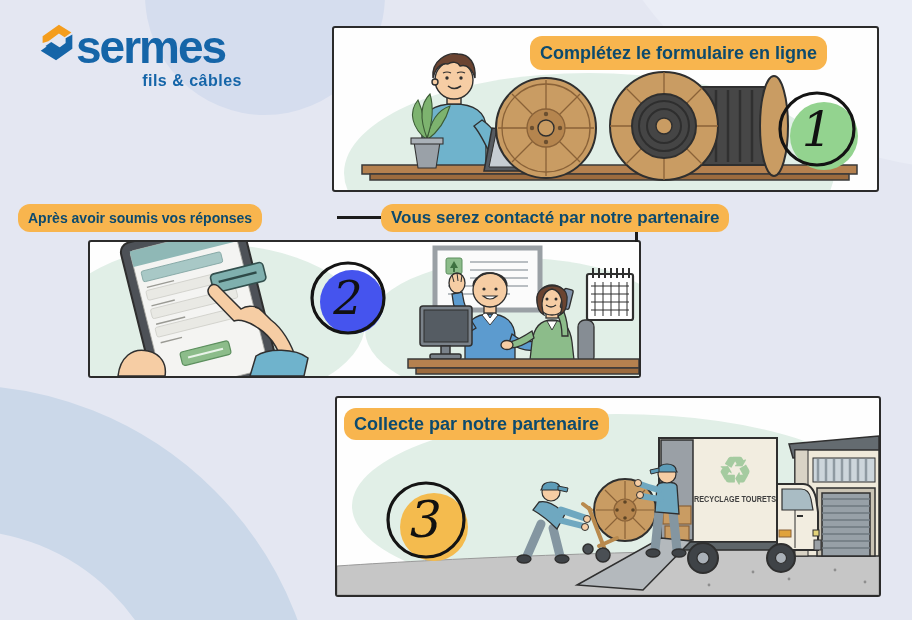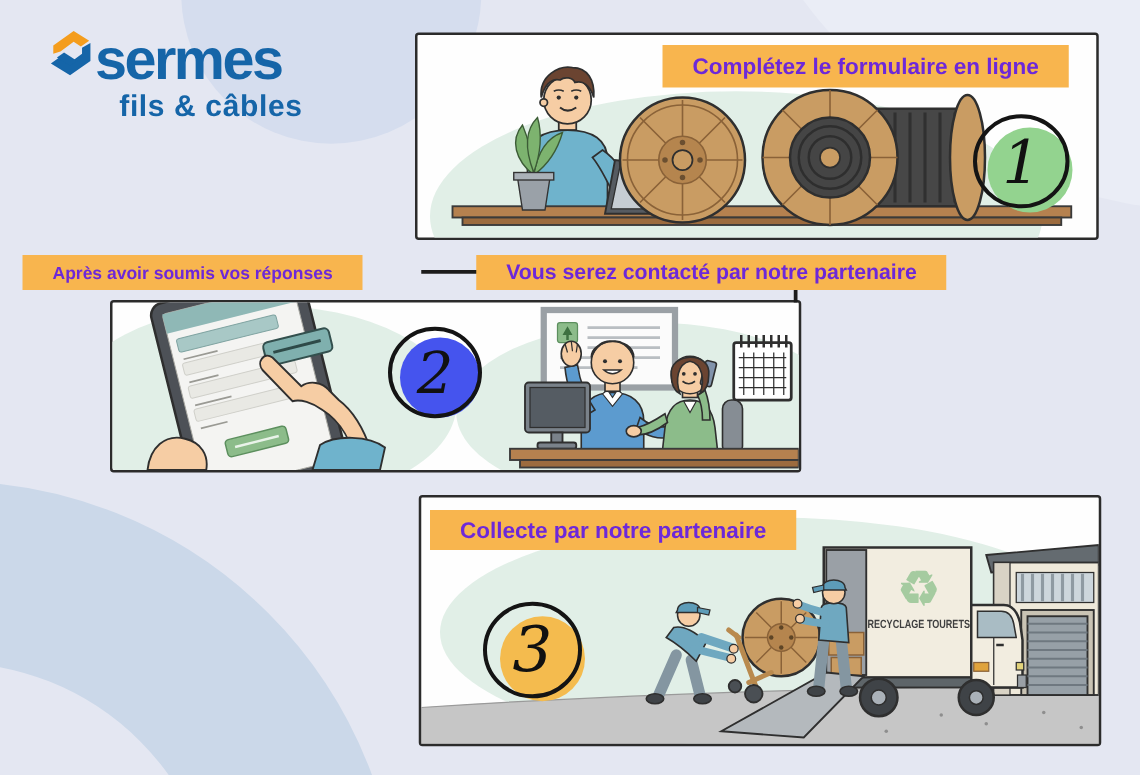--- a/index.html
+++ b/index.html
@@ -7,29 +7,29 @@
           background:#e4e7f2;font-family:"Liberation Sans",sans-serif;}
   .decor{position:absolute;border-radius:50%;}
   .decor-top-circle{left:145px;top:-125px;width:240px;height:240px;background:#d5ddee;}
   .decor-topright-circle{left:560px;top:-670px;width:840px;height:840px;background:#eaedf6;}
   .decor-ring{left:-400px;top:385px;width:430px;height:430px;background:transparent;
               border:145px solid #cbd8e9;}
   .logo{position:absolute;left:34px;top:22px;width:260px;}
   .logo-name{position:absolute;left:42px;top:2px;font-size:46px;font-weight:bold;
              color:#1565a8;letter-spacing:-2px;line-height:1;}
   .logo-tagline{position:absolute;left:42px;top:50px;width:166px;text-align:right;
-                font-size:24px;font-weight:bold;color:#1565a8;letter-spacing:0.5px;}
+                font-size:16px;font-weight:bold;color:#1565a8;letter-spacing:0.5px;}
   .panel{position:absolute;background:#fefefe;border:2.5px solid #2b2b2b;border-radius:3px;}
   .panel svg{position:absolute;left:0;top:0;}
   .panel-1{left:332px;top:26px;width:543px;height:162px;}
   .panel-2{left:88px;top:240px;width:549px;height:134px;}
   .panel-3{left:335px;top:396px;width:542px;height:197px;}
   .badge{position:absolute;display:inline-flex;align-items:center;justify-content:center;
-         background:#f8b54e;color:#6d28d9;font-weight:bold;white-space:nowrap;
-         padding:0 24px;border-radius:0;z-index:6;}
+         background:#f8b54e;color:#0c4a6e;font-weight:bold;white-space:nowrap;
+         padding:0 10px;border-radius:12px;z-index:6;}
   .badge-1{left:530px;top:36px;height:34px;font-size:18px;}
   .badge-2a{left:18px;top:204px;height:28px;font-size:14px;}
   .badge-2b{left:381px;top:204px;height:28px;font-size:17px;}
   .badge-3{left:344px;top:408px;height:32px;font-size:18px;}
   .connector{position:absolute;background:#1c1c1c;z-index:5;}
   .connector-h{left:337px;top:216px;width:47px;height:3px;}
   .connector-v{left:635px;top:232px;width:3px;height:10px;}
   .numbadge{position:absolute;z-index:7;}
   .numbadge text{font-family:"DejaVu Serif",serif;font-style:italic;fill:#111;}
   .nb-1{left:772px;top:84px;}

